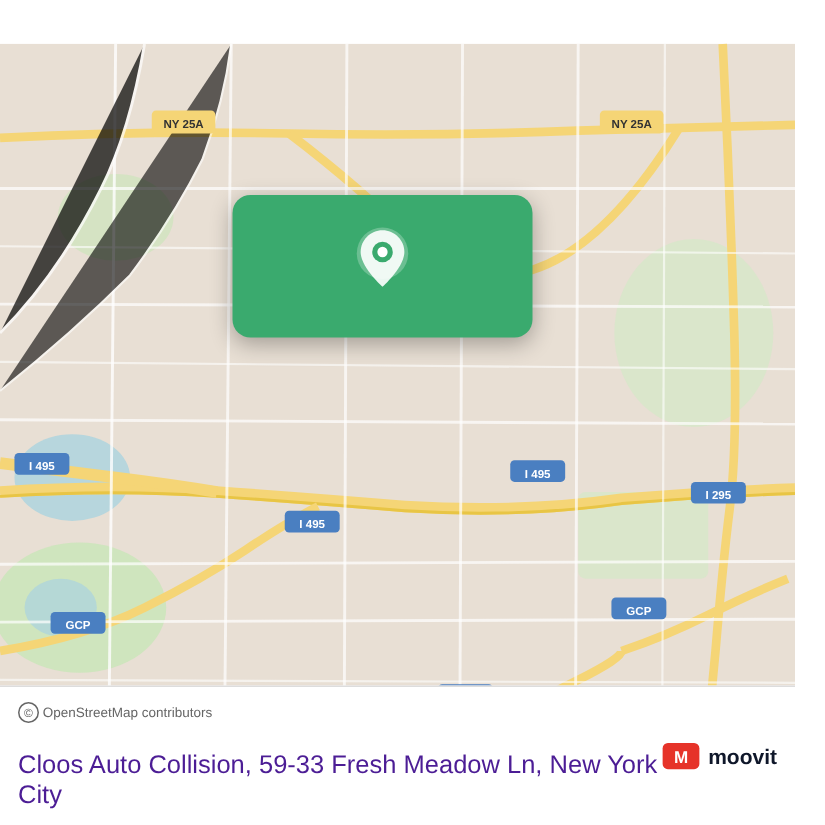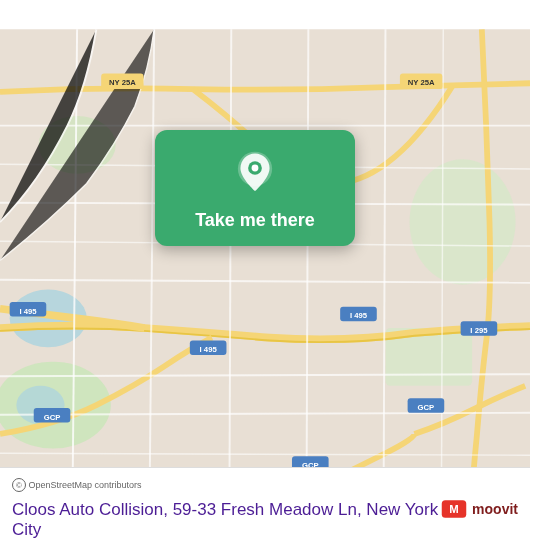--- a/index.html
+++ b/index.html
@@ -72,21 +72,21 @@
     }
 
     #bottom-info {
       display: flex;
       flex-direction: column;
     }
 
     #attribution {
       font-size: 9px;
       color: #666;
-      margin-bottom: 8px;
+      margin-bottom: 18px;
     }
 
     #location-name {
       font-size: 17px;
       color: #4c1d95;
       font-weight: 500;
     }
 
     #moovit-logo {
       display: flex;
@@ -95,21 +95,21 @@
     }
 
     #moovit-icon {
       width: 28px;
       height: 28px;
     }
 
     #moovit-text {
       font-size: 14px;
       font-weight: 700;
-      color: #7f1d1d;
+      color: #0f172a;
     }
 
     
     .copyright-dot {
       display: inline-block;
       width: 14px;
       height: 14px;
       border: 1px solid #666;
       border-radius: 50%;
       font-size: 8px;
@@ -209,21 +209,20 @@
   </svg>
 
   <div id="take-me-there-card">
 
     <svg id="location-pin-icon" viewBox="0 0 48 56" xmlns="http://www.w3.org/2000/svg">
       <circle cx="24" cy="22" r="20" fill="white" opacity="0.25"></circle>
       <path d="M24 4 C14.6 4 7 11.6 7 21 C7 33 24 48 24 48 C24 48 41 33 41 21 C41 11.6 33.4 4 24 4 Z" fill="white" opacity="0.9"></path>
       <circle cx="24" cy="21" r="8" fill="#3aaa6e"></circle>
       <circle cx="24" cy="21" r="4" fill="white"></circle>
     </svg>
-    <span id="take-me-there-label">Take me there</span>
   </div>
 
   <div id="bottom-bar">
     <div id="bottom-info">
       <div id="attribution">
         <span class="copyright-dot">©</span>
         <span> OpenStreetMap contributors</span>
       </div>
       <div id="location-name">Cloos Auto Collision, 59-33 Fresh Meadow Ln, New York City</div>
     </div>

